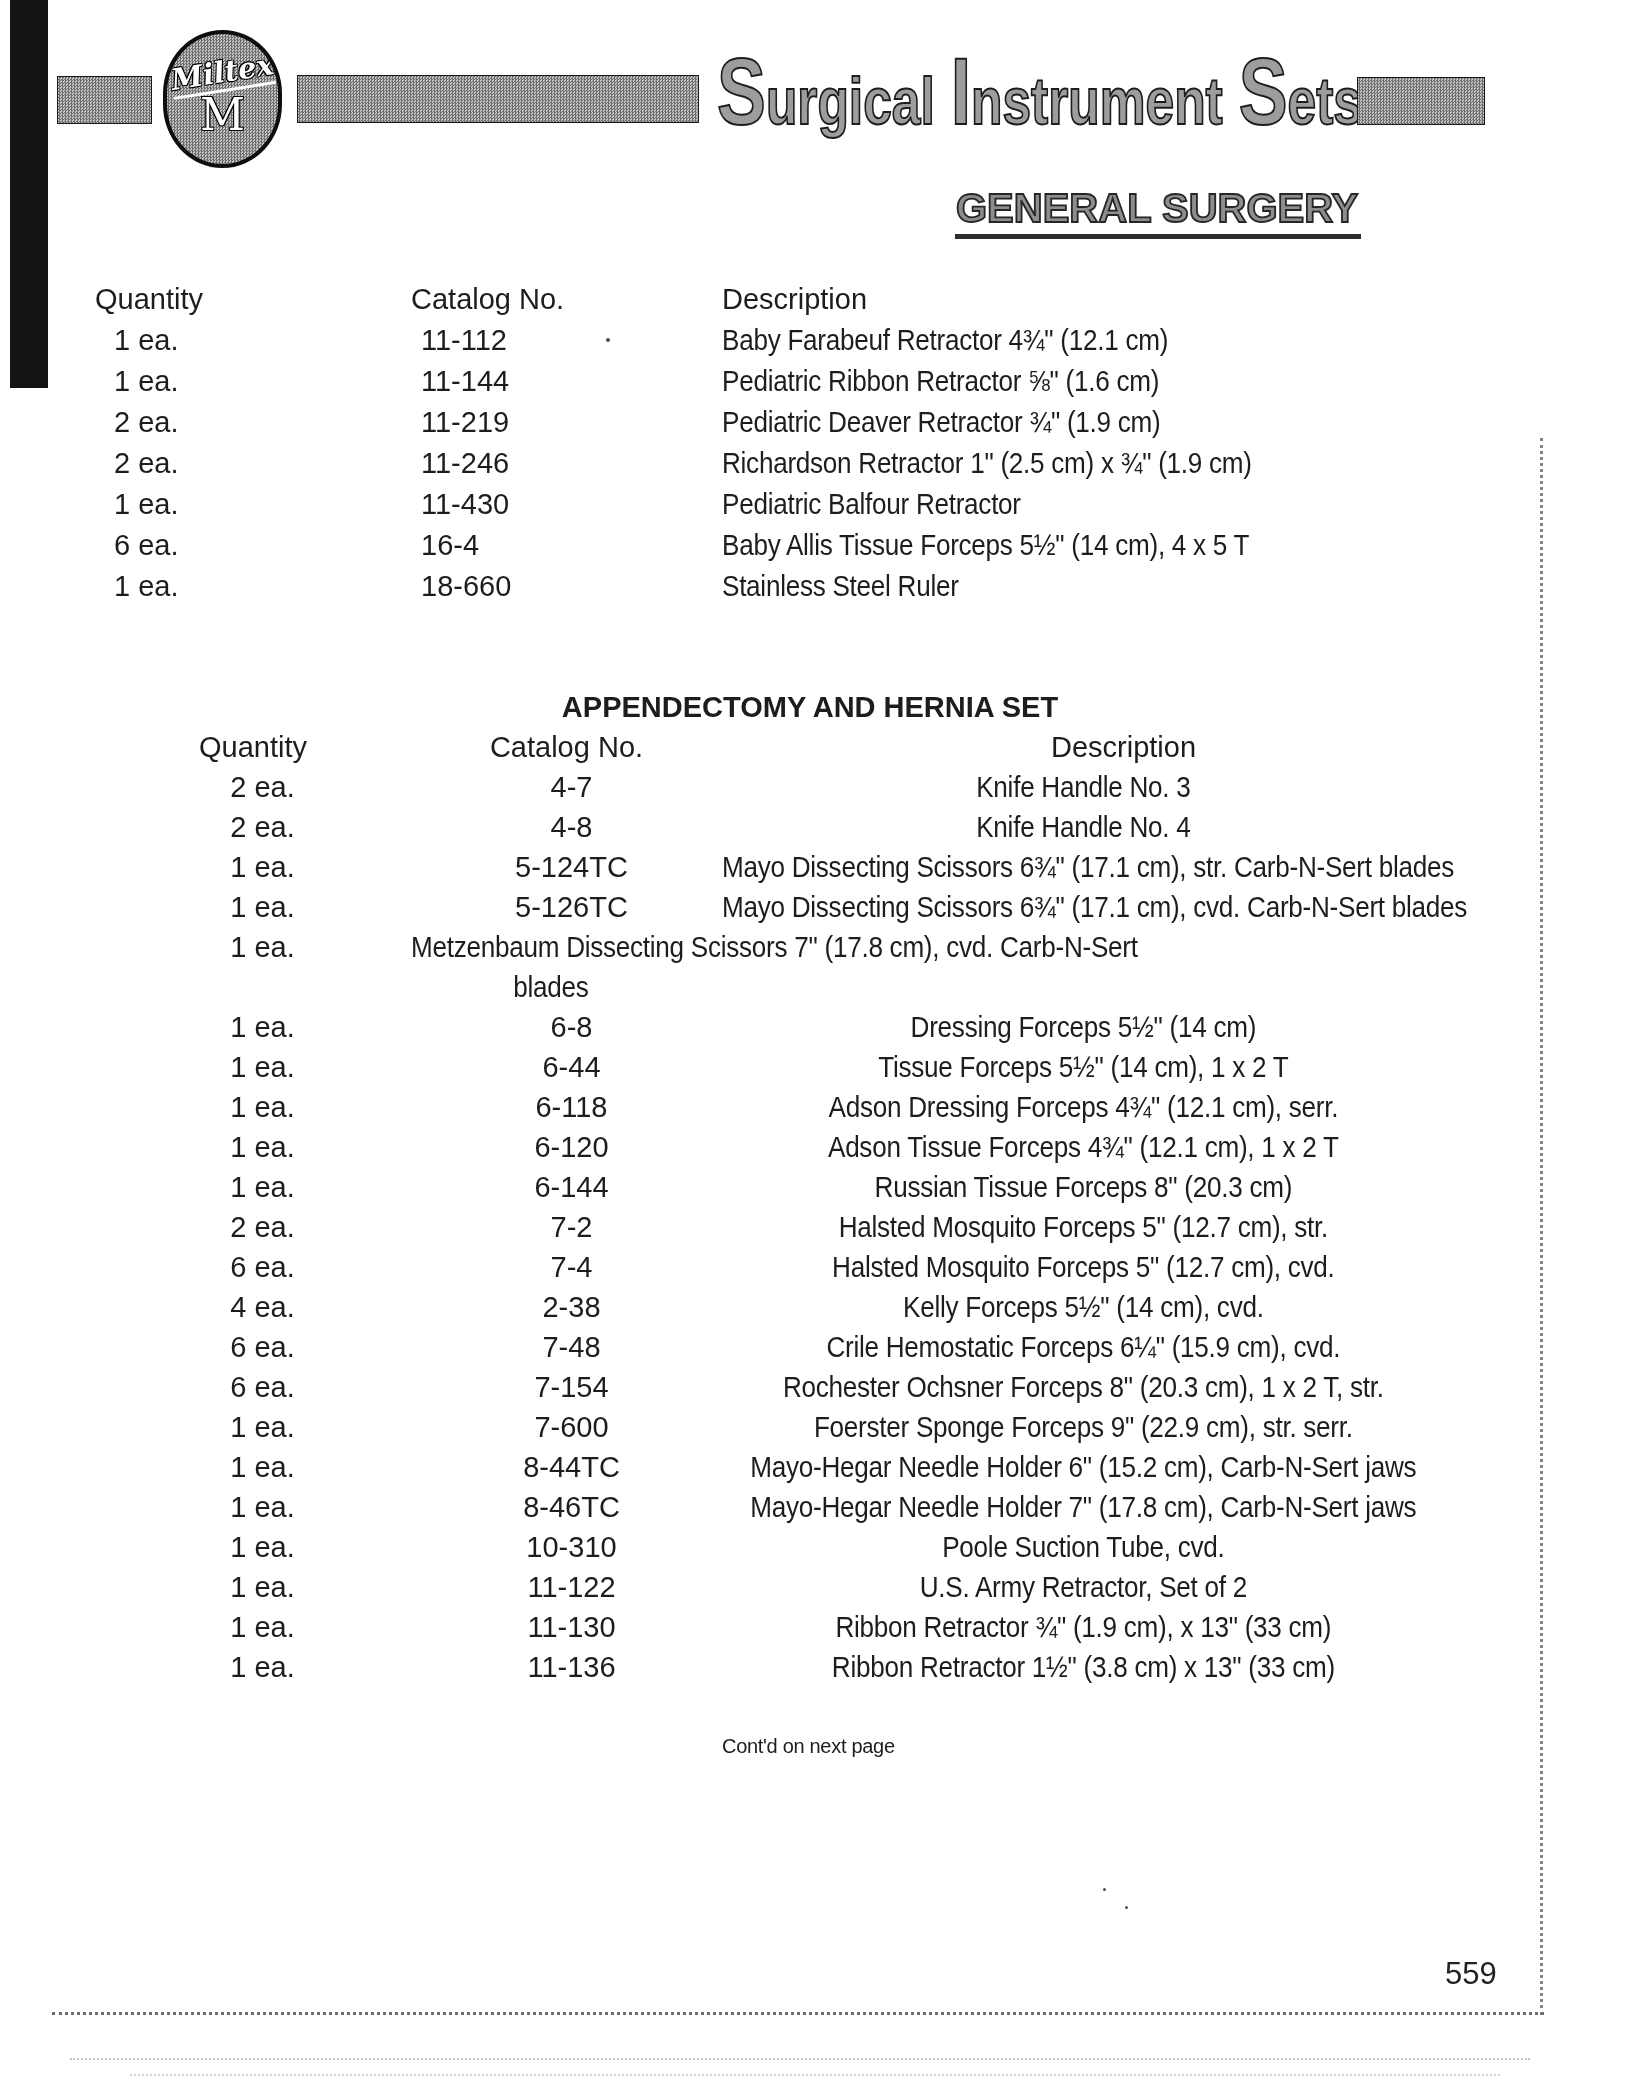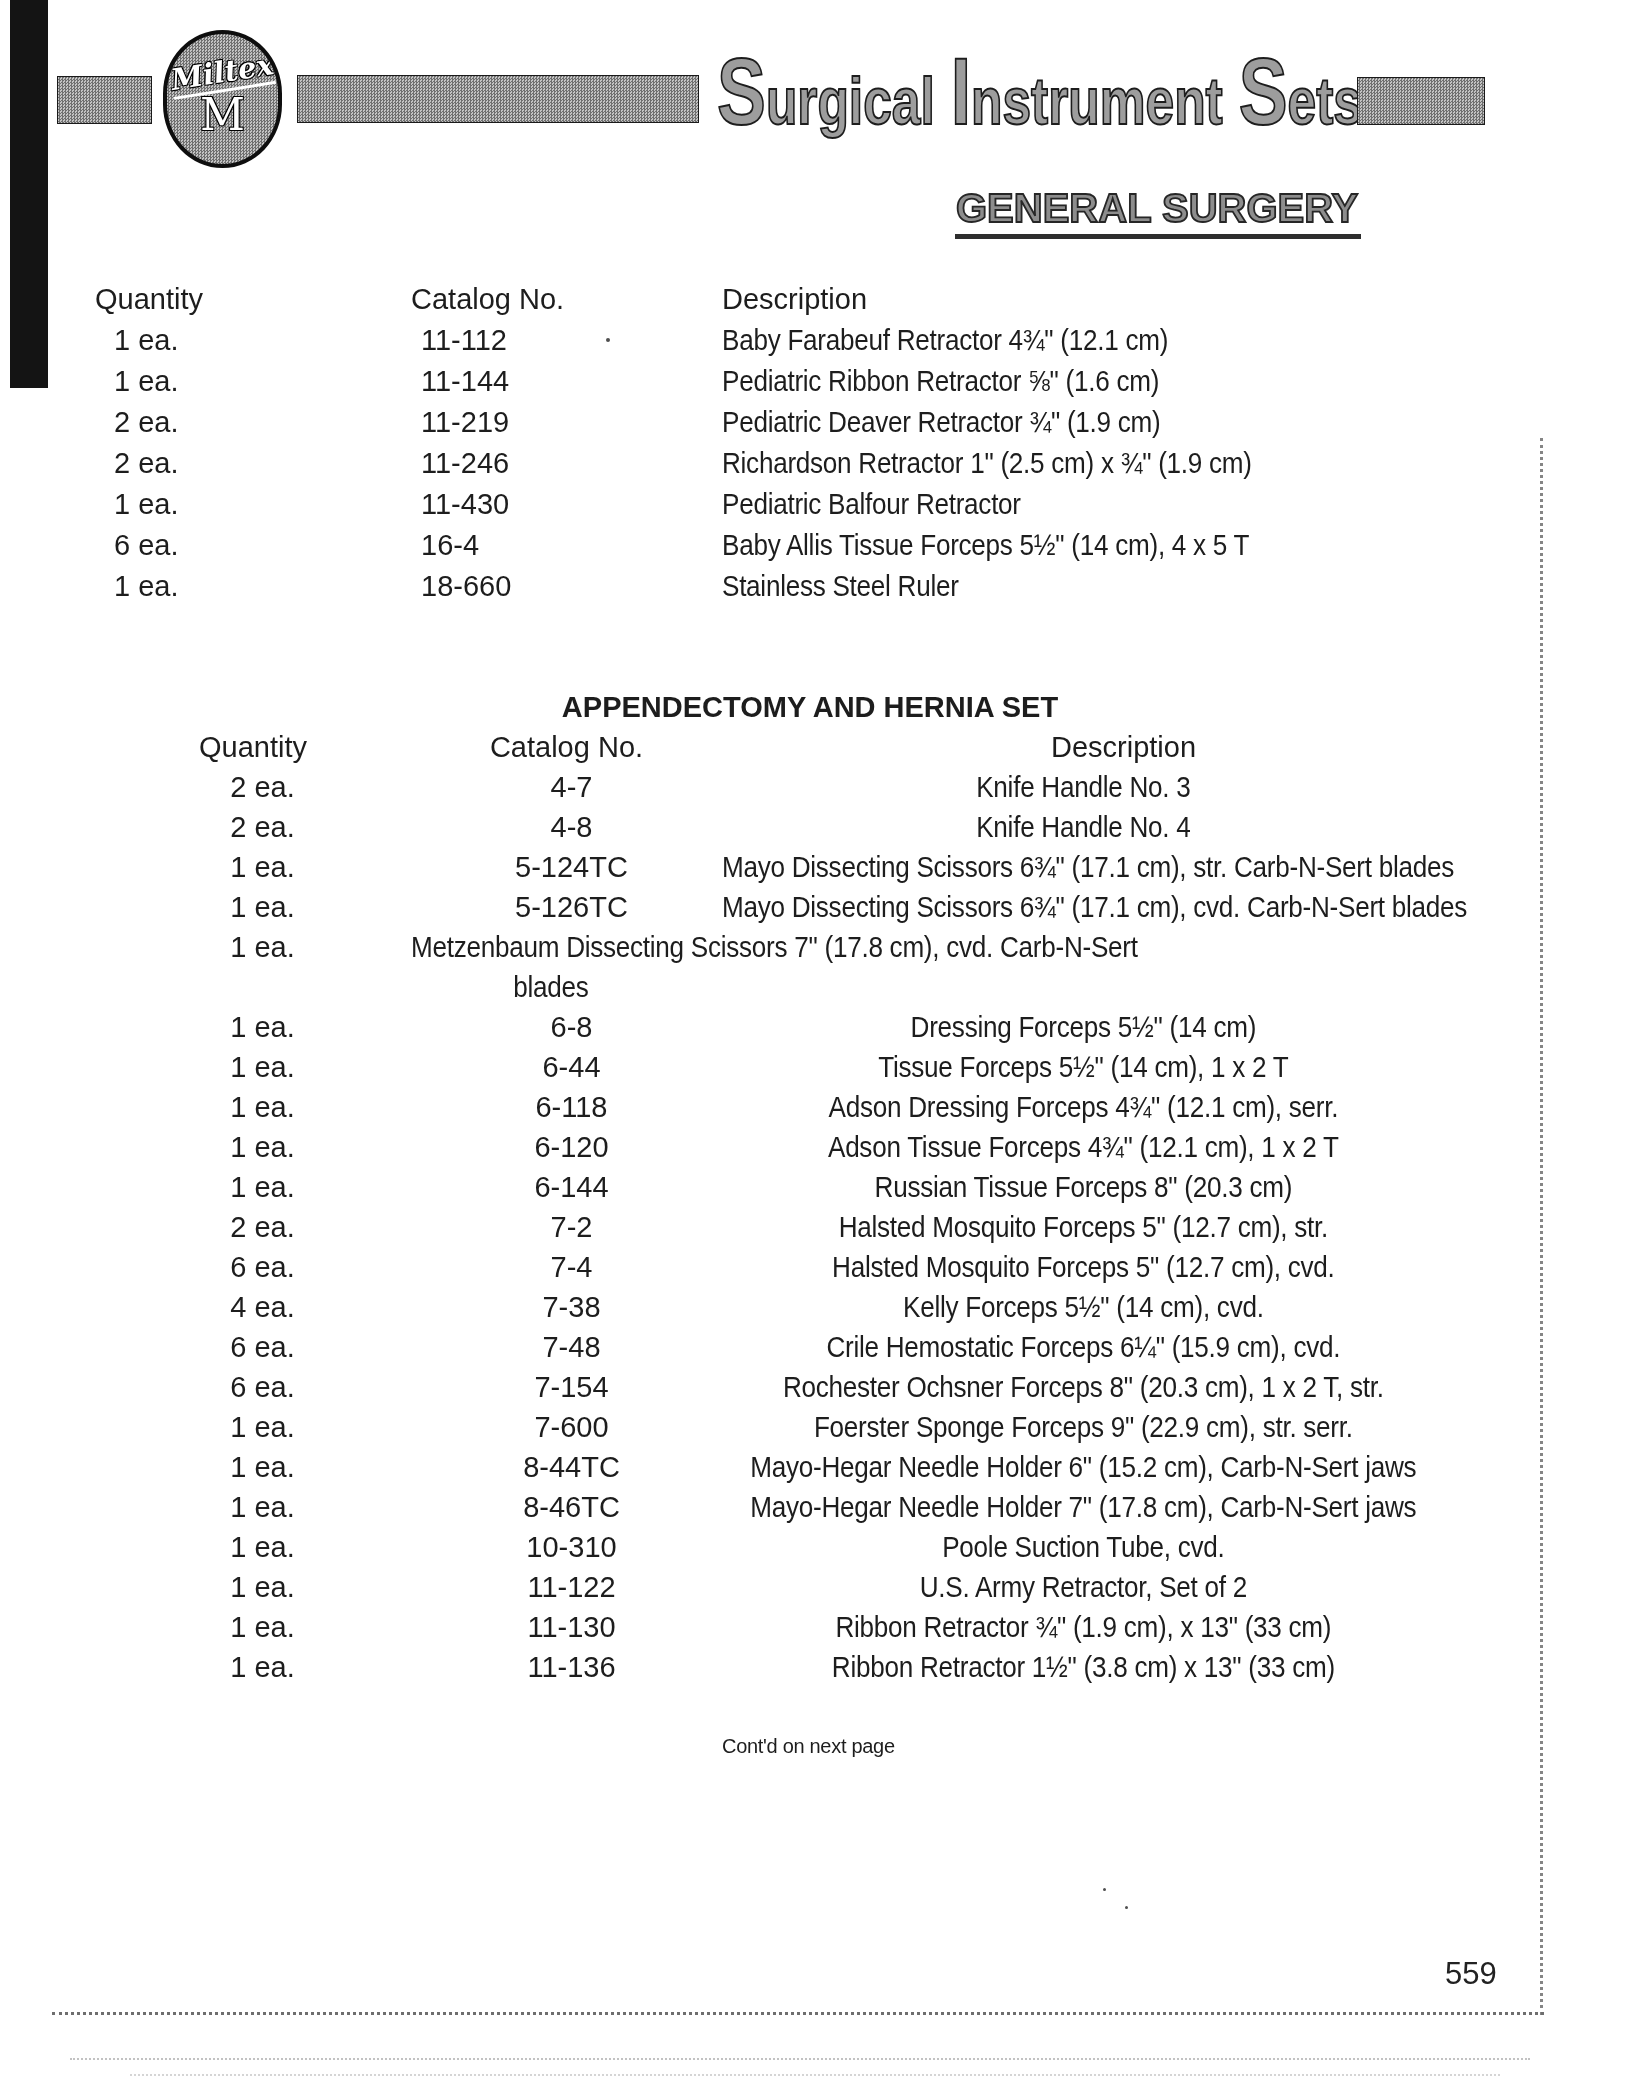--- a/index.html
+++ b/index.html
@@ -205,21 +205,21 @@
           <div class="c-cat">7-2</div>
           <div class="c-desc">Halsted Mosquito Forceps 5" (12.7 cm), str.</div>
         </div>
         <div class="line trow">
           <div class="c-qty">6 ea.</div>
           <div class="c-cat">7-4</div>
           <div class="c-desc">Halsted Mosquito Forceps 5" (12.7 cm), cvd.</div>
         </div>
         <div class="line trow">
           <div class="c-qty">4 ea.</div>
-          <div class="c-cat">7-38</div>
+          <div class="c-cat">2-38</div>
           <div class="c-desc">Kelly Forceps 5½" (14 cm), cvd.</div>
         </div>
         <div class="line trow">
           <div class="c-qty">6 ea.</div>
           <div class="c-cat">7-48</div>
           <div class="c-desc">Crile Hemostatic Forceps 6¼" (15.9 cm), cvd.</div>
         </div>
         <div class="line trow">
           <div class="c-qty">6 ea.</div>
           <div class="c-cat">7-154</div>

